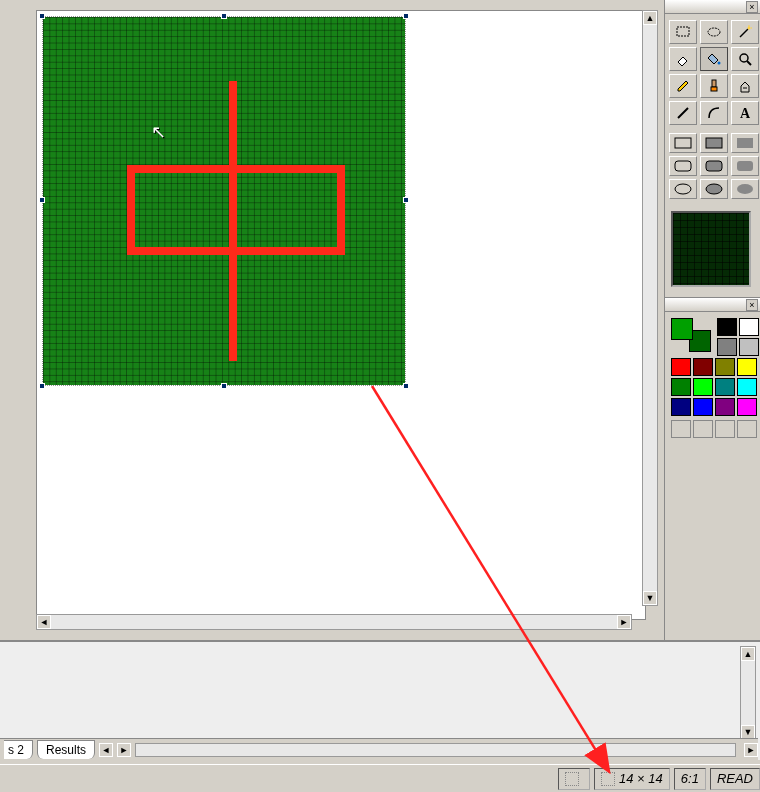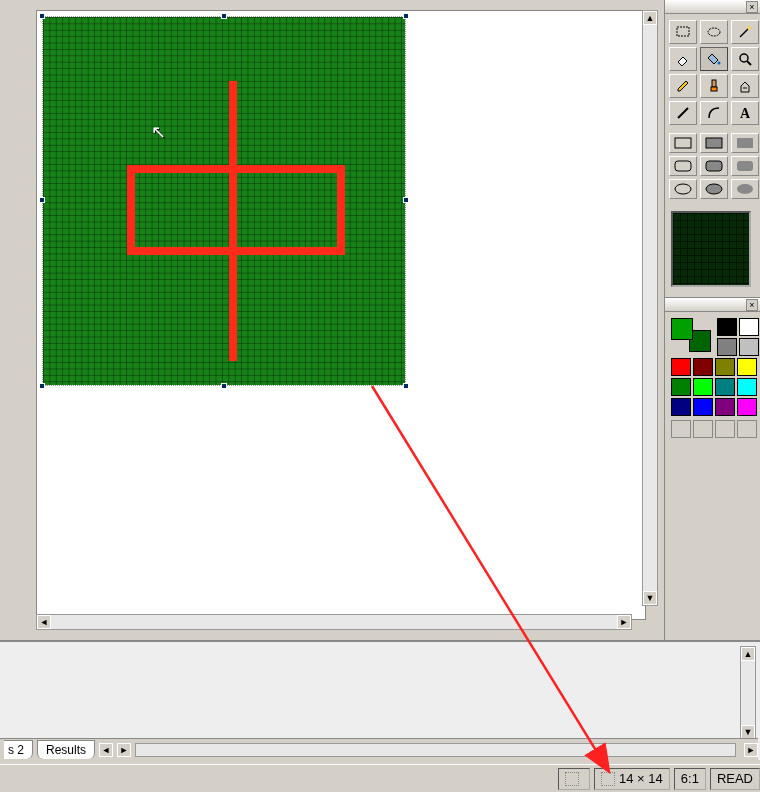--- a/index.html
+++ b/index.html
@@ -122,21 +122,21 @@
 }
 .tab.partial{border-left:none;border-radius:0 0 6px 0;padding-left:4px;}
 .tab-scroll-btn{width:14px;height:14px;background:#d4d0c8;border:1px solid #fff;font-size:9px;text-align:center;line-height:12px;margin-left:4px;cursor:pointer;}
 .tab-track{flex:1;height:14px;background:#e8e8e8;border:1px solid #999;margin:0 4px;}
 
 .status-bar {
   position:absolute; left:0; bottom:0; width:760px; height:28px;
   background:#d4d0c8; border-top:1px solid #fff;
   display:flex; align-items:center; font-size:13px;
 }
-.status-seg{height:22px;border:1px inset #aaa;display:flex;align-items:center;padding:0 6px;margin-left:4px;}
+.status-seg{height:22px;border:1px inset #aaa;display:flex;align-items:center;padding:0 6px;margin-left:4px;font-style:italic;}
 .status-spacer{flex:1;}
 .status-icon{width:14px;height:14px;border:1px dotted #888;margin-right:4px;}
 
 .arrow-annotation {
   position:absolute; pointer-events:none;
 }
 </style>
 </head>
 <body>
 

